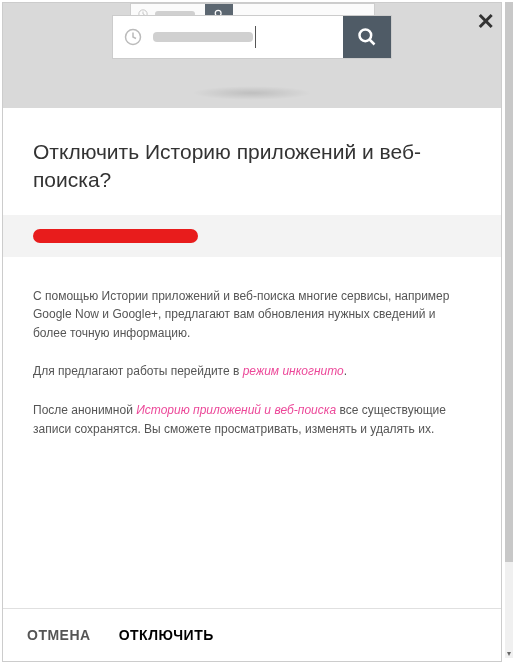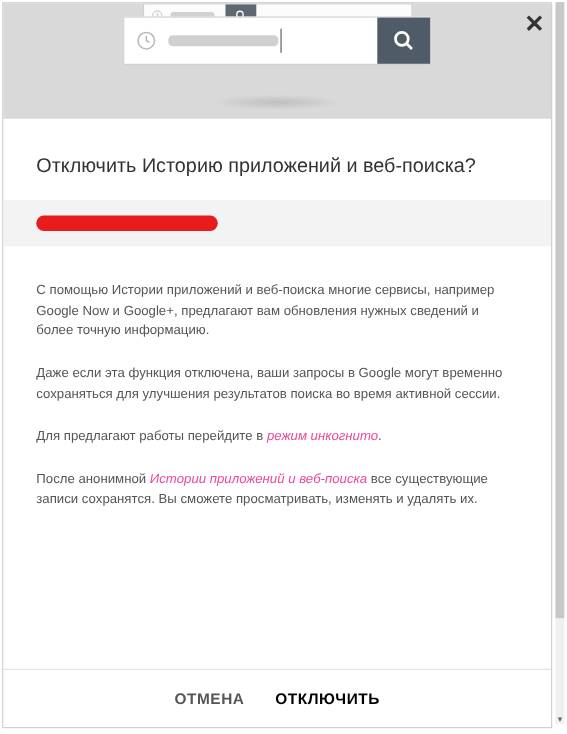--- a/index.html
+++ b/index.html
@@ -106,21 +106,21 @@
       width: 120px;
       height: 14px;
       background: radial-gradient(ellipse at center, rgba(0,0,0,0.12) 0%, rgba(0,0,0,0) 70%);
     }
     .content {
       flex: 1;
       overflow-y: auto;
       padding: 0;
     }
     .title {
-      font-size: 18px;
+      font-size: 21px;
       color: #333;
       font-weight: 400;
       padding: 30px 30px 20px 30px;
       line-height: 1.35;
     }
     .email-band {
       background: #f3f3f3;
       padding: 14px 30px;
       margin-bottom: 10px;
     }
@@ -135,21 +135,21 @@
       color: #555;
       font-size: 12px;
       line-height: 1.55;
     }
     .body p { margin-bottom: 20px; }
     .link { color: #ec4899; cursor: pointer; font-style: italic; }
     .footer {
       border-top: 1px solid #e0e0e0;
       padding: 18px 24px;
       display: flex;
-      justify-content: center;
+      justify-content: flex-start;
       gap: 28px;
     }
     .btn {
       font-size: 14px;
       font-weight: bold;
       letter-spacing: 0.5px;
       cursor: pointer;
       background: none;
       border: none;
       font-family: inherit;
@@ -233,26 +233,25 @@
 
   <div class="content">
     <h1 class="title">Отключить Историю приложений и веб-поиска?</h1>
 
     <div class="email-band">
       <div class="redaction"></div>
     </div>
 
     <div class="body">
       <p>С помощью Истории приложений и веб-поиска многие сервисы, например Google Now и Google+, предлагают вам обновления нужных сведений и более точную информацию.</p>
-      <p>Даже если эта функция отключена, ваши запросы в Google могут временно сохраняться для улучшения результатов поиска во время активной сессии.</p>
       <p>
         <span>Для предлагают работы перейдите в </span><span class="link">режим инкогнито</span><span>.</span>
       </p>
       <p>
-        <span>После анонимной </span><span class="link">Истории приложений и веб-поиска</span><span> все существующие записи сохранятся. Вы сможете просматривать, изменять и удалять их.</span>
+        <span>После анонимной </span><span class="link">Историю приложений и веб-поиска</span><span> все существующие записи сохранятся. Вы сможете просматривать, изменять и удалять их.</span>
       </p>
     </div>
   </div>
 
   <div class="footer">
     <button class="btn btn-cancel">ОТМЕНА</button>
     <button class="btn btn-confirm">ОТКЛЮЧИТЬ</button>
   </div>
 
 </div>

